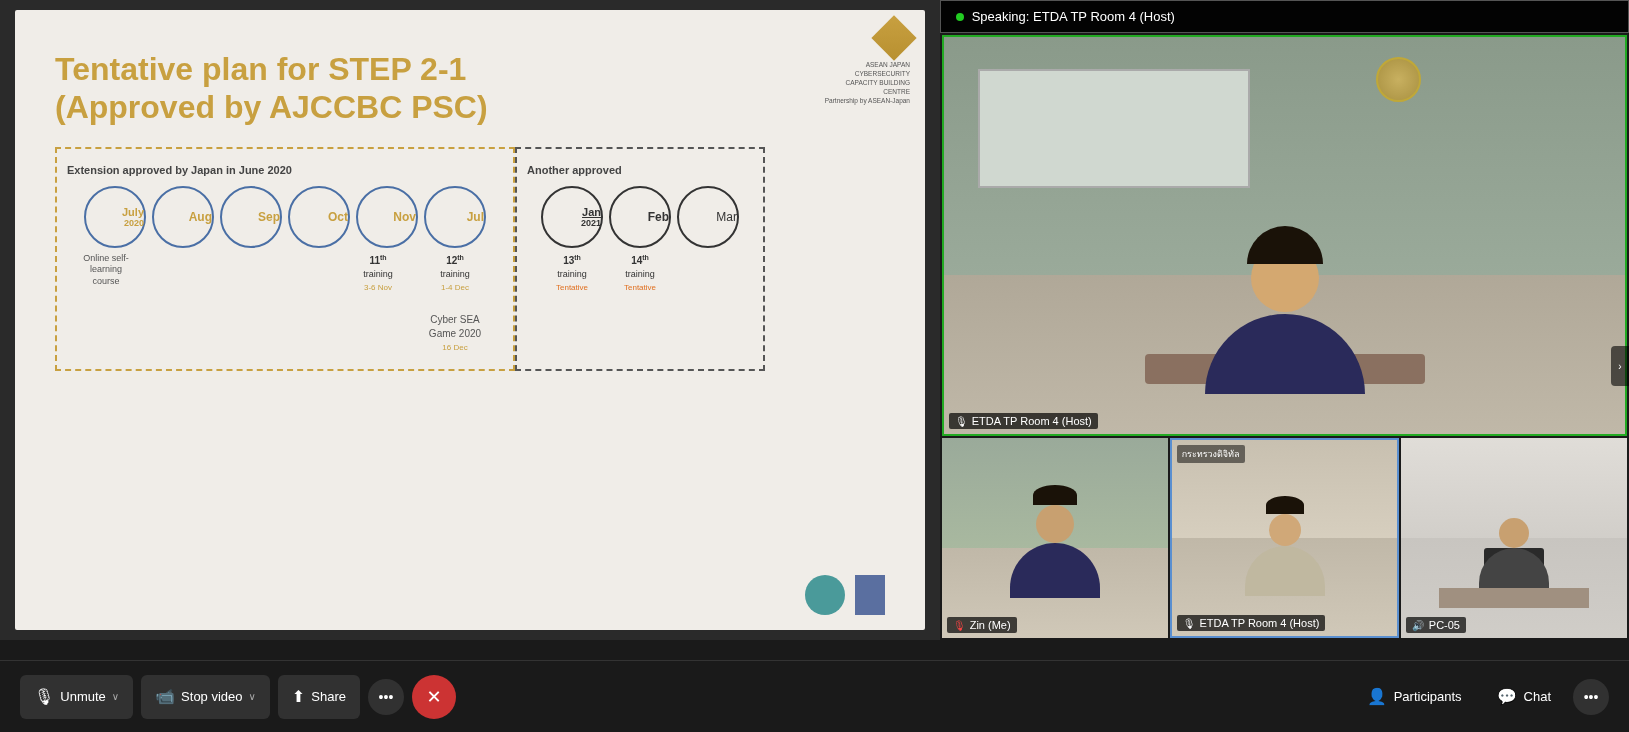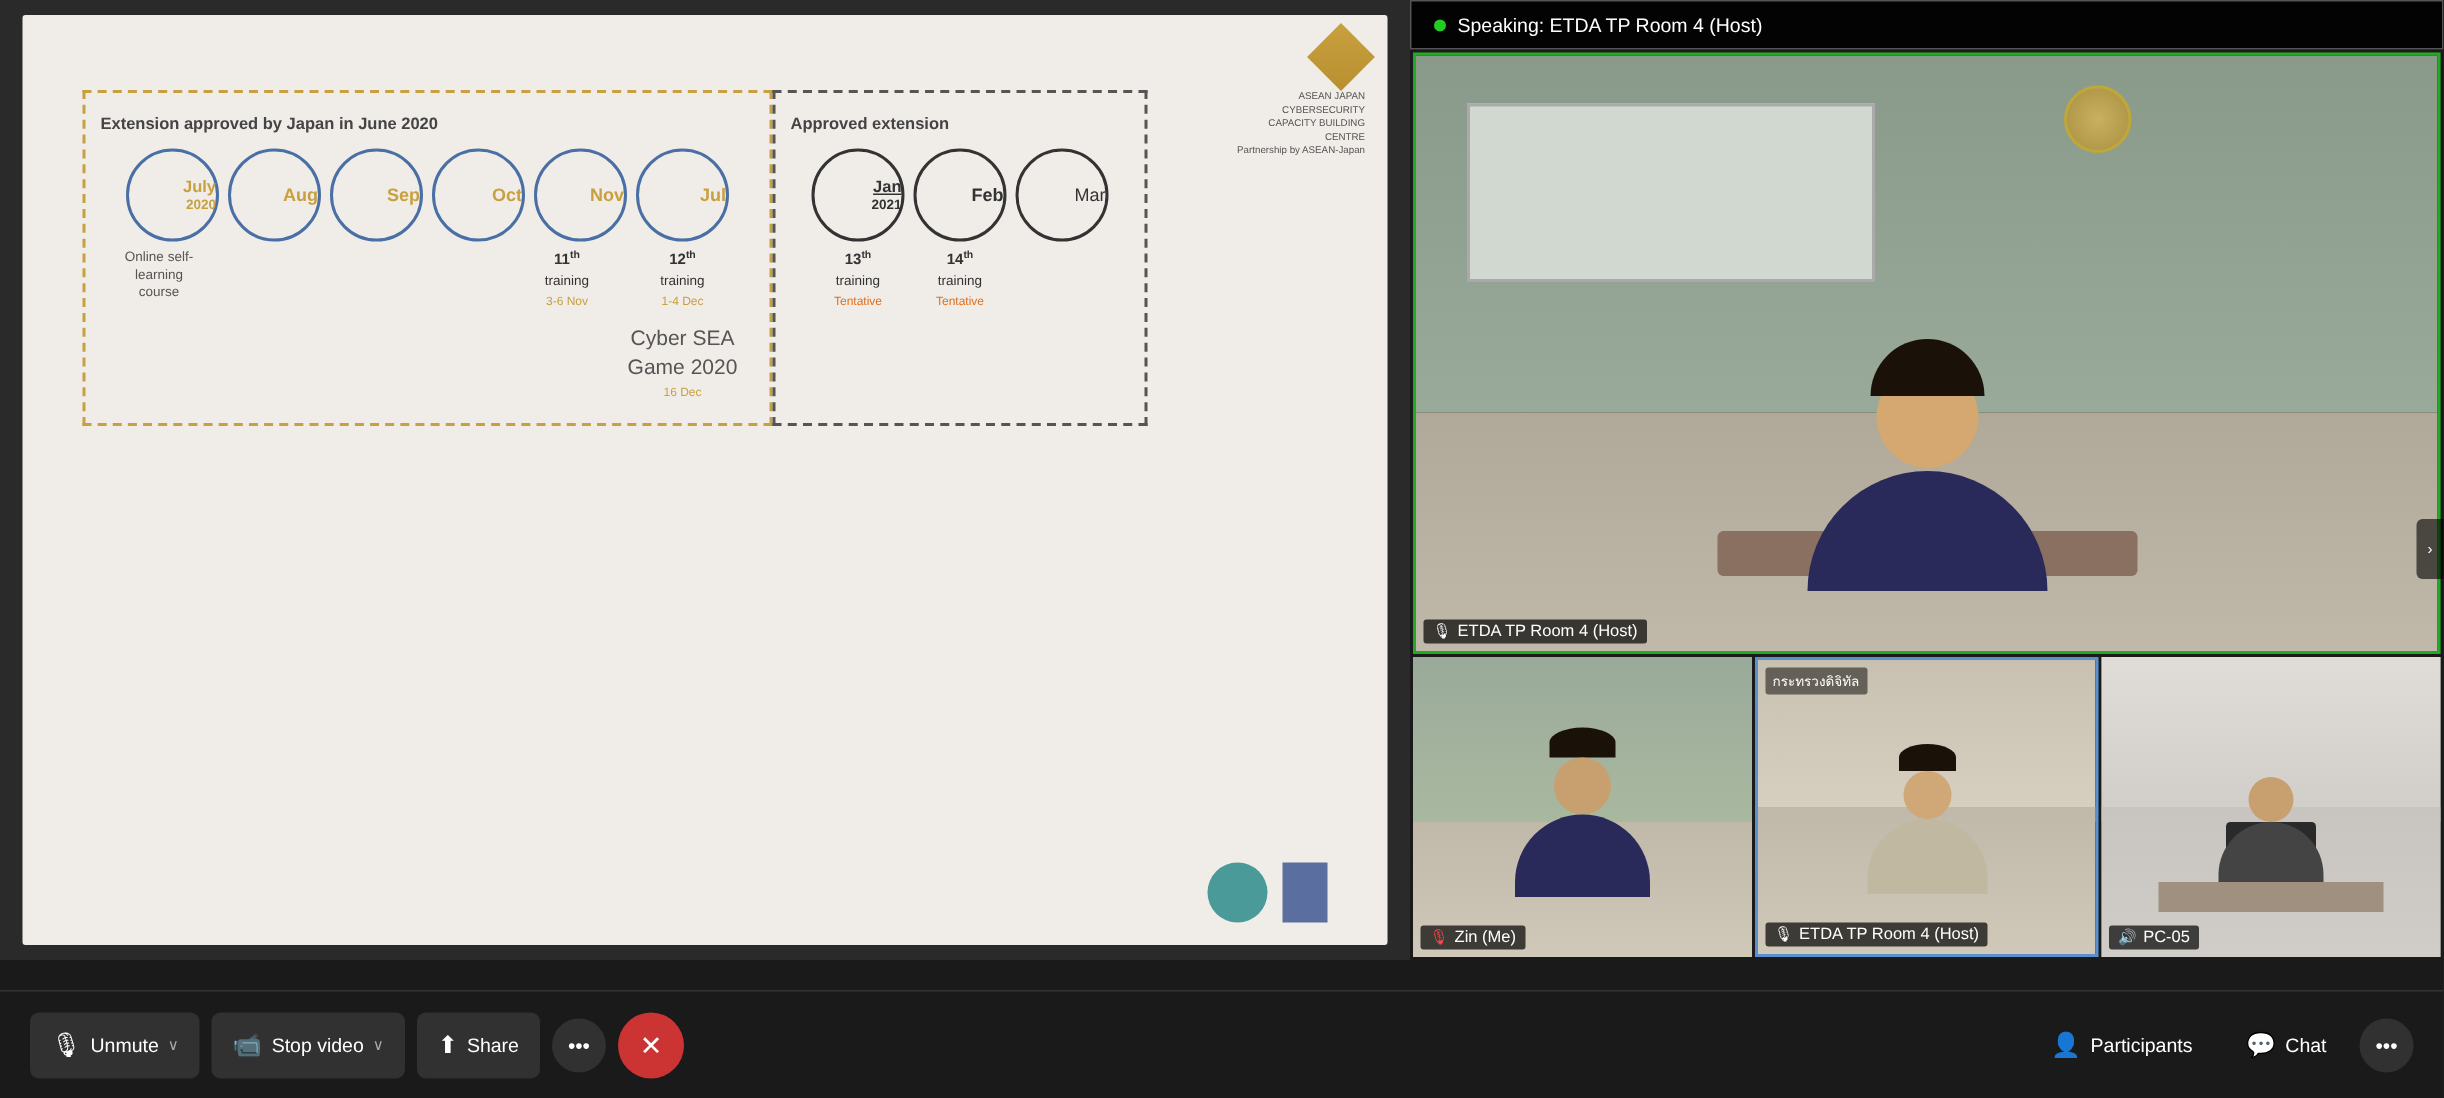--- a/index.html
+++ b/index.html
@@ -445,20 +445,24 @@
           <div class="logo-diamond"></div>
           <div class="logo-text-lines">
             <div>ASEAN JAPAN</div>
             <div>CYBERSECURITY</div>
             <div>CAPACITY BUILDING</div>
             <div>CENTRE</div>
             <div>Partnership by ASEAN-Japan</div>
           </div>
         </div>
 
+        <div class="slide-title">
+          <div>Tentative plan for STEP 2-1</div>
+          <div>(Approved by AJCCBC PSC)</div>
+        </div>
 
         <div style="margin-top: 20px; display: flex; gap: 0;">
 
           <div class="extension-box extension-box-left">
             <div class="extension-label">Extension approved by Japan in June 2020</div>
 
             <div class="circles-row">
 
               <div class="month-circle">
                 <span style="font-size:11px; font-weight:700; color:#c8a040;">July</span>
@@ -501,28 +505,28 @@
               <div class="circle-label" style="font-size:9px; color:#333; line-height:1.4;">
                 <span style="font-size:10px; font-weight:700;">11<sup style="font-size:7px;">th</sup></span><br>
                 training<br>
                 <span style="color:#c8a040; font-size:8px;">3-6 Nov</span>
               </div>
 
               <div class="circle-label" style="font-size:9px; color:#333; line-height:1.4; width:80px;">
                 <span style="font-size:10px; font-weight:700;">12<sup style="font-size:7px;">th</sup></span><br>
                 training<br>
                 <span style="color:#c8a040; font-size:8px;">1-4 Dec</span><br>
-                <span style="font-size:14px; color:#555; margin-top:9px; display:block;">Cyber SEA<br>Game 2020</span>
+                <span style="font-size:10px; color:#555; margin-top:20px; display:block;">Cyber SEA<br>Game 2020</span>
                 <span style="color:#c8a040; font-size:8px;">16 Dec</span>
               </div>
             </div>
           </div>
 
           <div class="extension-box extension-box-right" style="border-color:#555;">
-            <div class="extension-label">Approved extension</div>
+            <div class="extension-label">Another approved</div>
 
             <div class="circles-row">
 
               <div class="month-circle dark-border">
                 <span style="font-size:11px; font-weight:700; color:#333;text-decoration:underline;">Jan</span>
                 <span style="font-size:9px; color:#333;">2021</span>
               </div>
 
               <div class="month-circle dark-border">
                 <span style="font-size:12px; font-weight:700; color:#333;">Feb</span>

